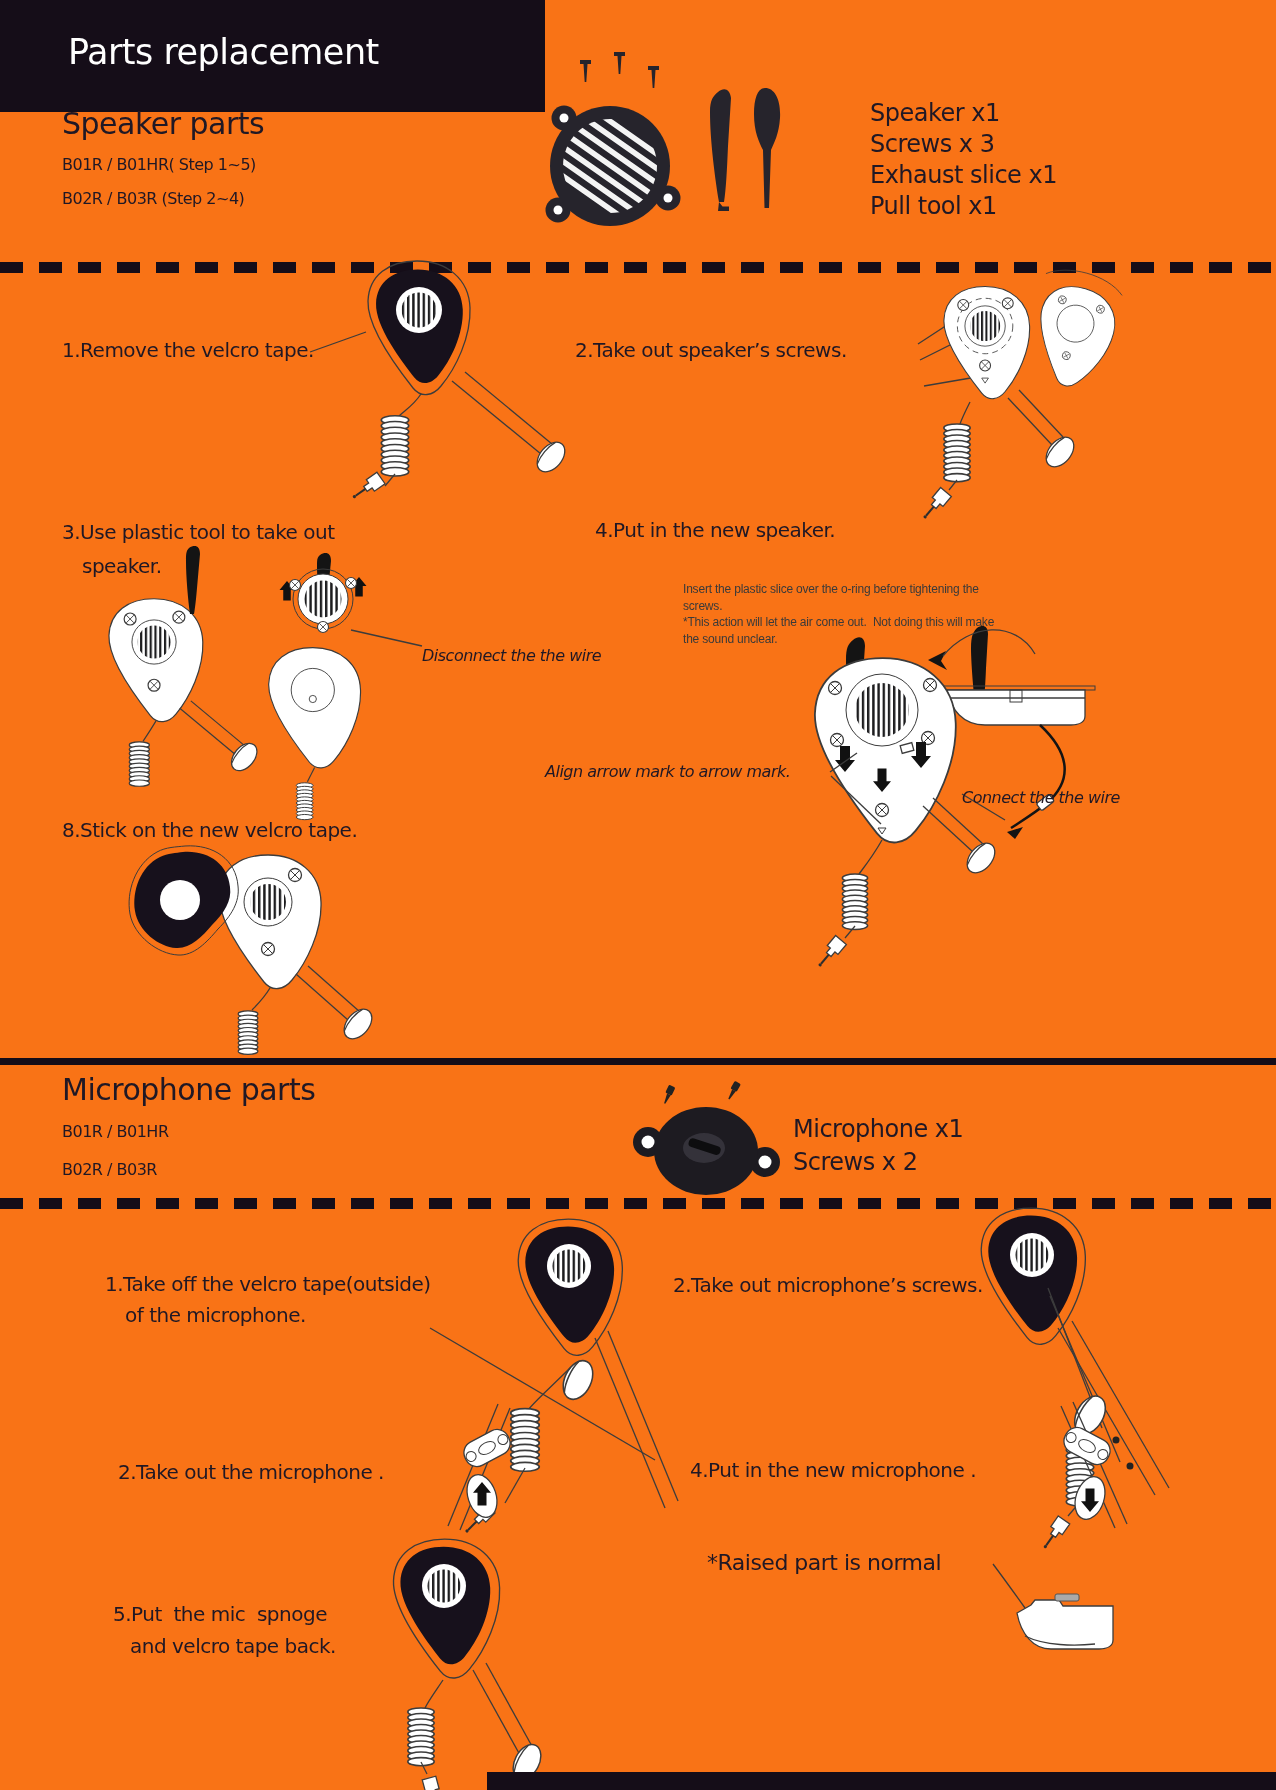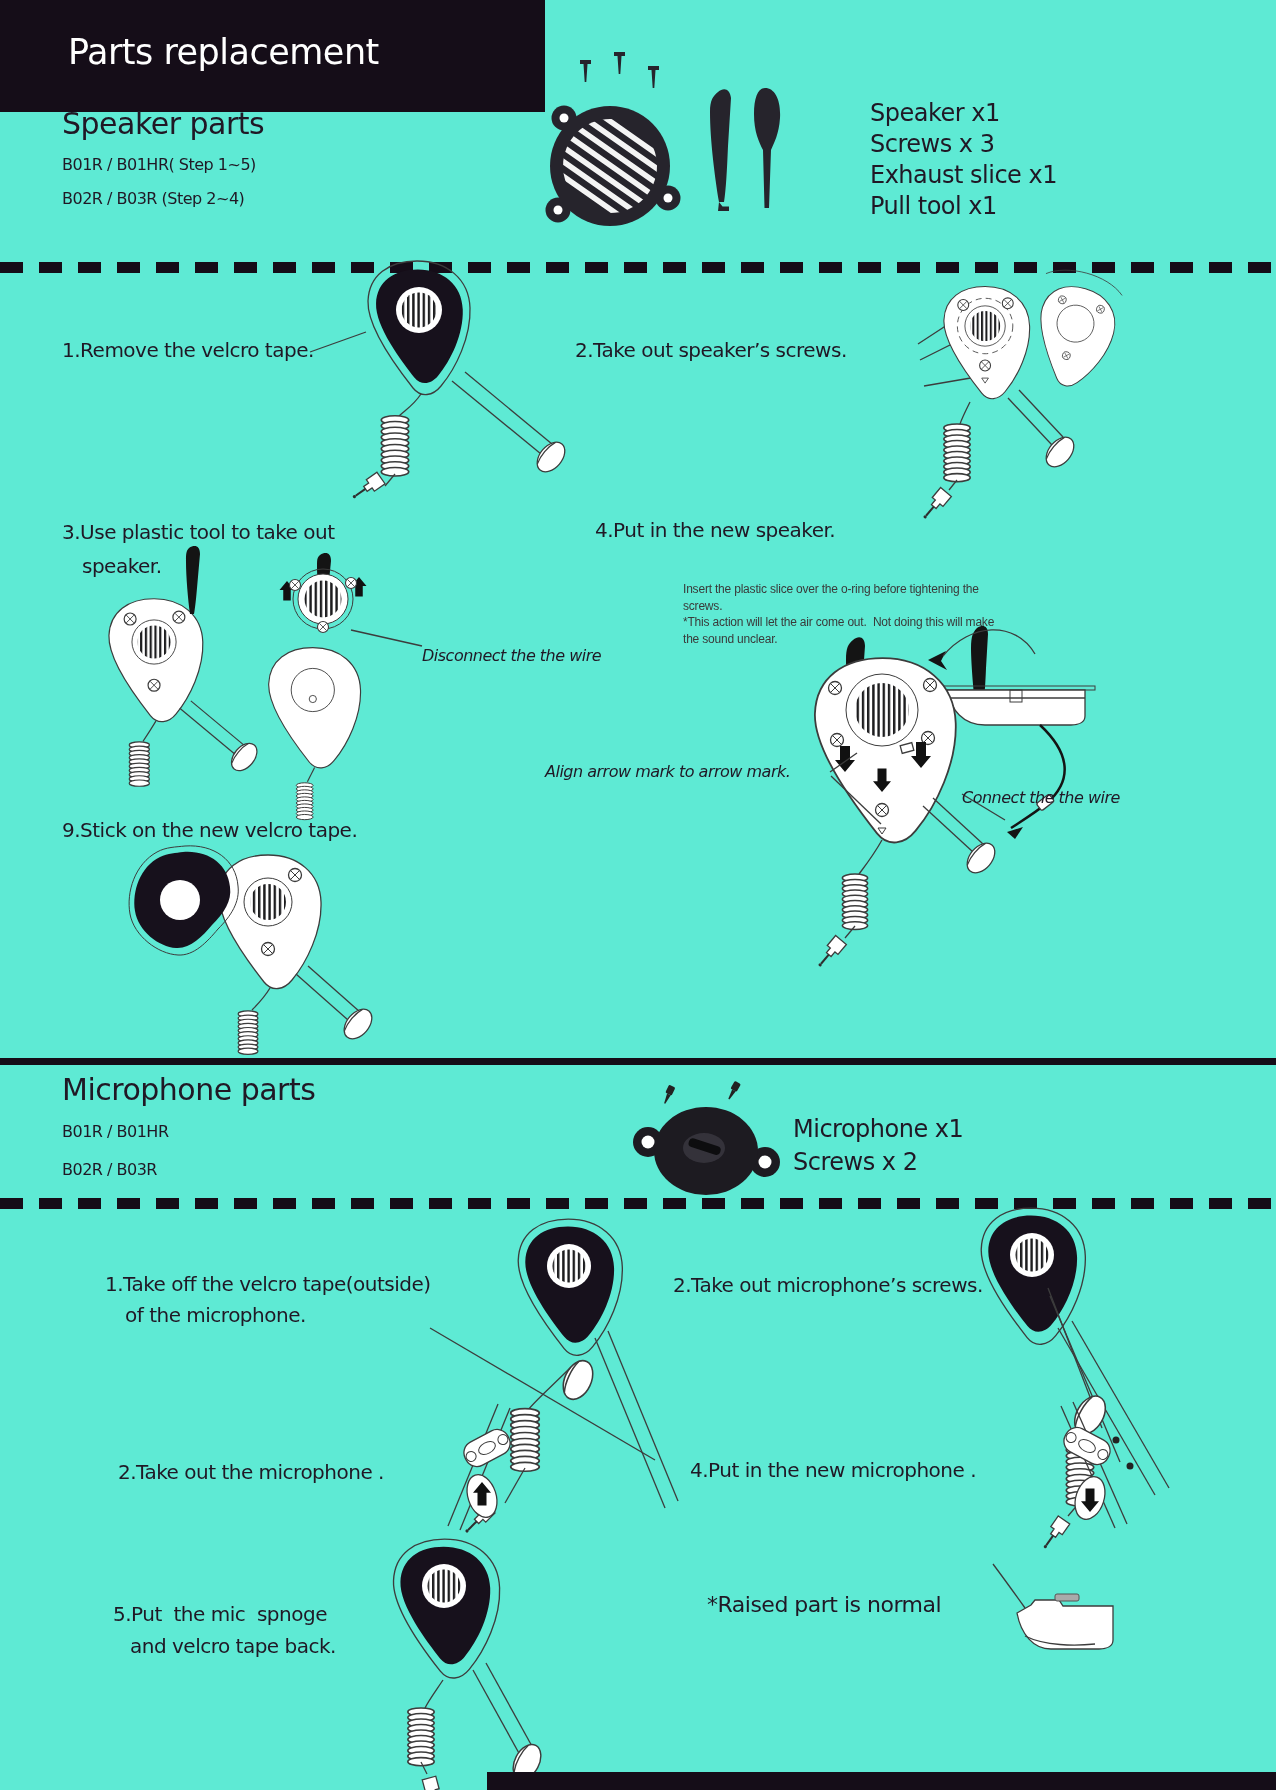--- a/index.html
+++ b/index.html
@@ -1,27 +1,27 @@
 <!DOCTYPE html>
 <html><head>
 <meta charset="utf-8">
 <style>
   html,body{margin:0;padding:0;background:#888;}
-  .page{position:relative;width:1276px;height:1790px;background:#5eead4;overflow:hidden;
+  .page{position:relative;width:1276px;height:1790px;background:#f97316;overflow:hidden;
         font-family:"DejaVu Sans",sans-serif;}
   .t{position:absolute;white-space:pre;color:#201825;letter-spacing:-0.5px;}
   .title{font-size:35px;color:#ffffff;letter-spacing:-0.5px;}
   .h2{font-size:30px;}
   .models{font-size:16px;}
   .parts{font-size:24px;line-height:31px;}
   .step{font-size:20px;}
   .ann{font-size:16px;font-style:italic;}
   .fine{font-size:12px;line-height:16.5px;color:#3a3a3a;
         font-family:"Liberation Sans",sans-serif;letter-spacing:-0.2px;}
-  .raised{font-size:22px;margin-top:42px;}
+  .raised{font-size:22px;}
   .bar{position:absolute;background:#150d18;}
   .dash{position:absolute;left:0;width:1276px;height:11px;
         background:repeating-linear-gradient(90deg,#150d18 0,#150d18 23px,transparent 23px,transparent 39px);}
   .headerbar{position:absolute;left:0;top:0;width:545px;height:112px;background:#150d18;}
   svg{position:absolute;overflow:visible;}
   .ln{stroke:#3c3c3c;stroke-width:1.3;fill:none;}
   .lnp{fill:#ffffff;stroke:#3c3c3c;stroke-width:1.3;}
 </style>
 </head>
 <body>
@@ -250,21 +250,21 @@
     <line x1="248" y1="250" x2="298" y2="296" class="ln"></line>
     <use href="#micg" transform="translate(296,310) rotate(40)"></use>
     <path d="M197,292 C188,308 180,318 174,326" class="ln"></path>
     <use href="#coilg" transform="translate(170,330) scale(1.15)"></use>
     <path d="M170,378 l-10,12" class="ln"></path>
     <use href="#jackg" transform="translate(156,392) rotate(40)"></use>
   </svg>
   <div class="t ann" style="left:545px;top:762px">Align arrow mark to arrow mark.</div>
   <div class="t ann" style="left:962px;top:788px">Connect the the wire</div>
 
-  <div class="t step" style="left:62px;top:818px">9.Stick on the new velcro tape.</div>
+  <div class="t step" style="left:62px;top:818px">8.Stick on the new velcro tape.</div>
   <svg style="left:118px;top:842px" width="265" height="210" viewBox="0 0 265 210">
     <g transform="translate(88,10)">
       <use href="#pad" class="lnp"></use>
       <circle cx="62" cy="50" r="24" fill="#ffffff" stroke="#3c3c3c"></circle>
       <circle cx="62" cy="50" r="18" fill="url(#stripes)"></circle>
       <use href="#screwx" transform="translate(89,23)"></use>
       <use href="#screwx" transform="translate(62,97)"></use>
       <line x1="90" y1="122" x2="142" y2="168" class="ln"></line>
       <line x1="102" y1="114" x2="154" y2="160" class="ln"></line>
       <use href="#micg" transform="translate(152,172) rotate(40)"></use>

